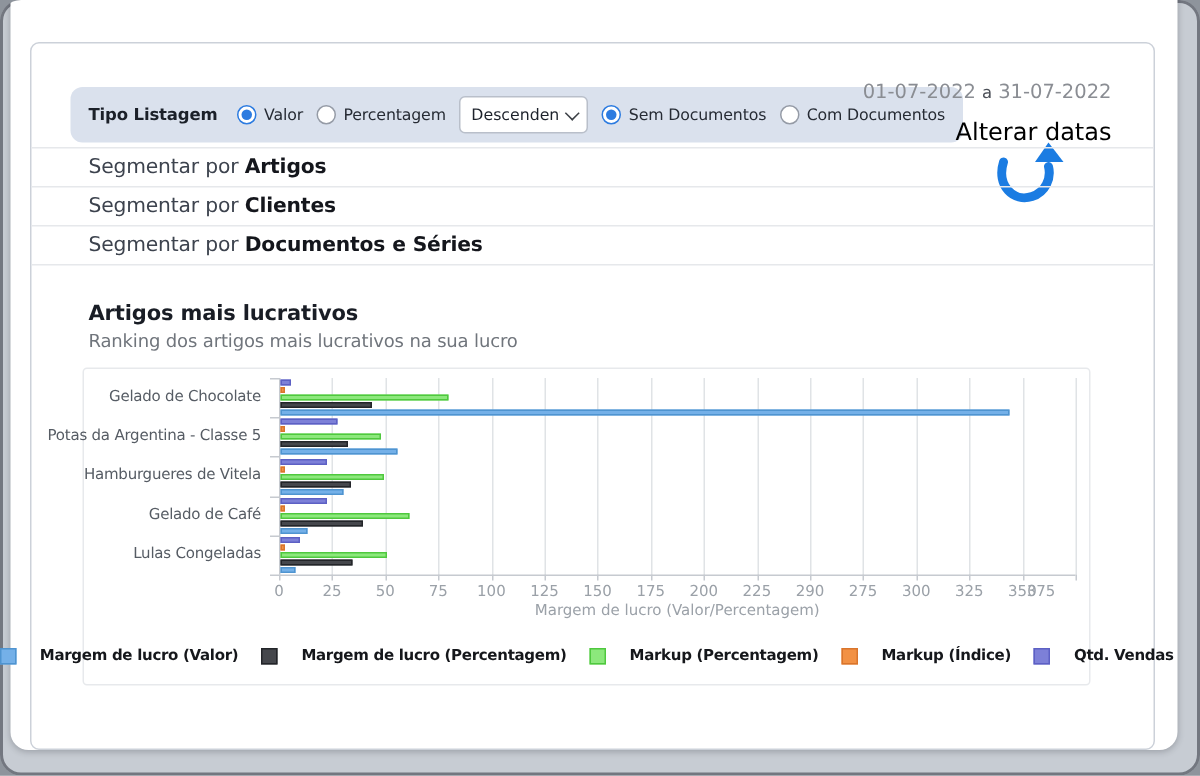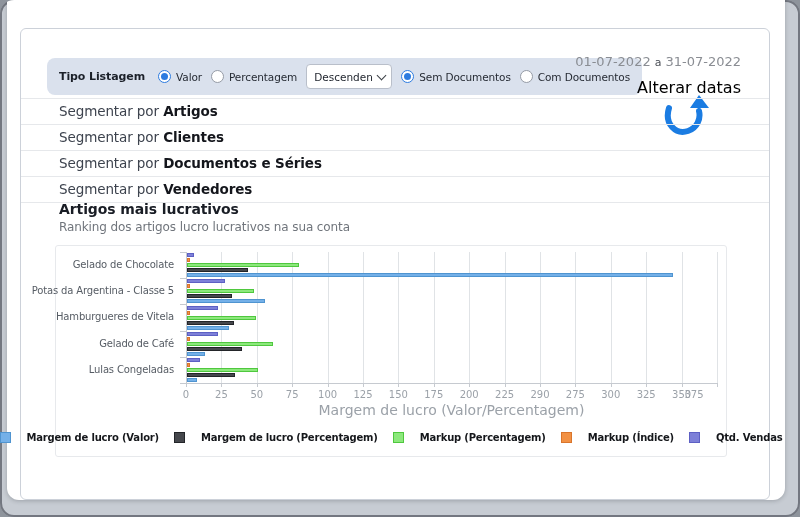--- a/index.html
+++ b/index.html
@@ -40,21 +40,21 @@
   .sec-sub{position:absolute;left:38px;top:191px;font-size:12px;color:#70757c;letter-spacing:-.1px;}
 
   
   .chart-card{position:absolute;left:34px;top:216px;width:670px;height:210px;background:#fff;border:1px solid #e7e9ec;border-radius:3px;}
   .plot{position:absolute;inset:0;}
   .gridline,.axisline,.tickstub,.catline,.baseline{position:absolute;background:#e0e3e6;}
   .axisline,.tickstub,.catline,.baseline{background:#c6cad0;}
   .ticklabel{position:absolute;width:40px;text-align:center;font-size:10px;color:#9ba1a8;}
   .catlabel{position:absolute;text-align:right;font-size:10px;color:#565c64;white-space:nowrap;letter-spacing:-.15px;}
   .bar{position:absolute;height:4px;box-sizing:border-box;border-style:solid;border-width:1px;}
-  .xlabel{position:absolute;left:130px;width:531px;top:156px;text-align:center;font-size:14px;color:#9ba1a8;}
+  .xlabel{position:absolute;left:130px;width:531px;top:156px;text-align:center;font-size:10px;color:#9ba1a8;}
   .legend{position:absolute;left:0;right:0;top:186px;display:flex;justify-content:center;align-items:center;gap:15px;white-space:nowrap;}
   .legend-item{display:flex;align-items:center;gap:16px;font-size:10px;font-weight:bold;color:#15171b;letter-spacing:-.2px;cursor:pointer;}
   .swatch{width:11px;height:11px;box-sizing:border-box;border:1px solid;flex:0 0 auto;}
 </style>
 </head>
 <body>
 
 <div class="screen">
   <div class="card">
     <div class="panel">
@@ -92,25 +92,24 @@
 
       <svg class="arrow" width="48" height="46" viewBox="0 0 48 46">
         <path d="M7 15 C 2 31, 14 42, 26 38 C 35 35, 39 26, 37 18" fill="none" stroke="#1b7ce2" stroke-width="6" stroke-linecap="round"></path>
         <polygon points="37,2 28,15 47,15" fill="#1b7ce2"></polygon>
       </svg>
 
       <div class="segments" id="segments">
           <div class="seg-row"><span>Segmentar por </span><b>Artigos</b></div>
           <div class="seg-row"><span>Segmentar por </span><b>Clientes</b></div>
           <div class="seg-row"><span>Segmentar por </span><b>Documentos e Séries</b></div>
-          <div class="seg-row"><span>Segmentar por </span><b>Vendedores</b></div>
         </div>
 
       <div class="sec-title">Artigos mais lucrativos</div>
-      <div class="sec-sub">Ranking dos artigos lucro lucrativos na sua conta</div>
+      <div class="sec-sub">Ranking dos artigos mais lucrativos na sua lucro</div>
 
       <div class="chart-card">
         <div class="plot" id="plot">
             <div class="axisline" style="left: 130px; top: 6px; width: 1px; height: 131px;"></div>
             <div class="tickstub" style="left: 130px; top: 137px; width: 1px; height: 4px;"></div>
             <div class="ticklabel" style="left: 110px; top: 143px;">0</div>
             <div class="gridline" style="left: 165.4px; top: 6px; width: 1px; height: 131px;"></div>
             <div class="tickstub" style="left: 165.4px; top: 137px; width: 1px; height: 4px;"></div>
             <div class="ticklabel" style="left: 145.4px; top: 143px;">25</div>
             <div class="gridline" style="left: 200.8px; top: 6px; width: 1px; height: 131px;"></div>

